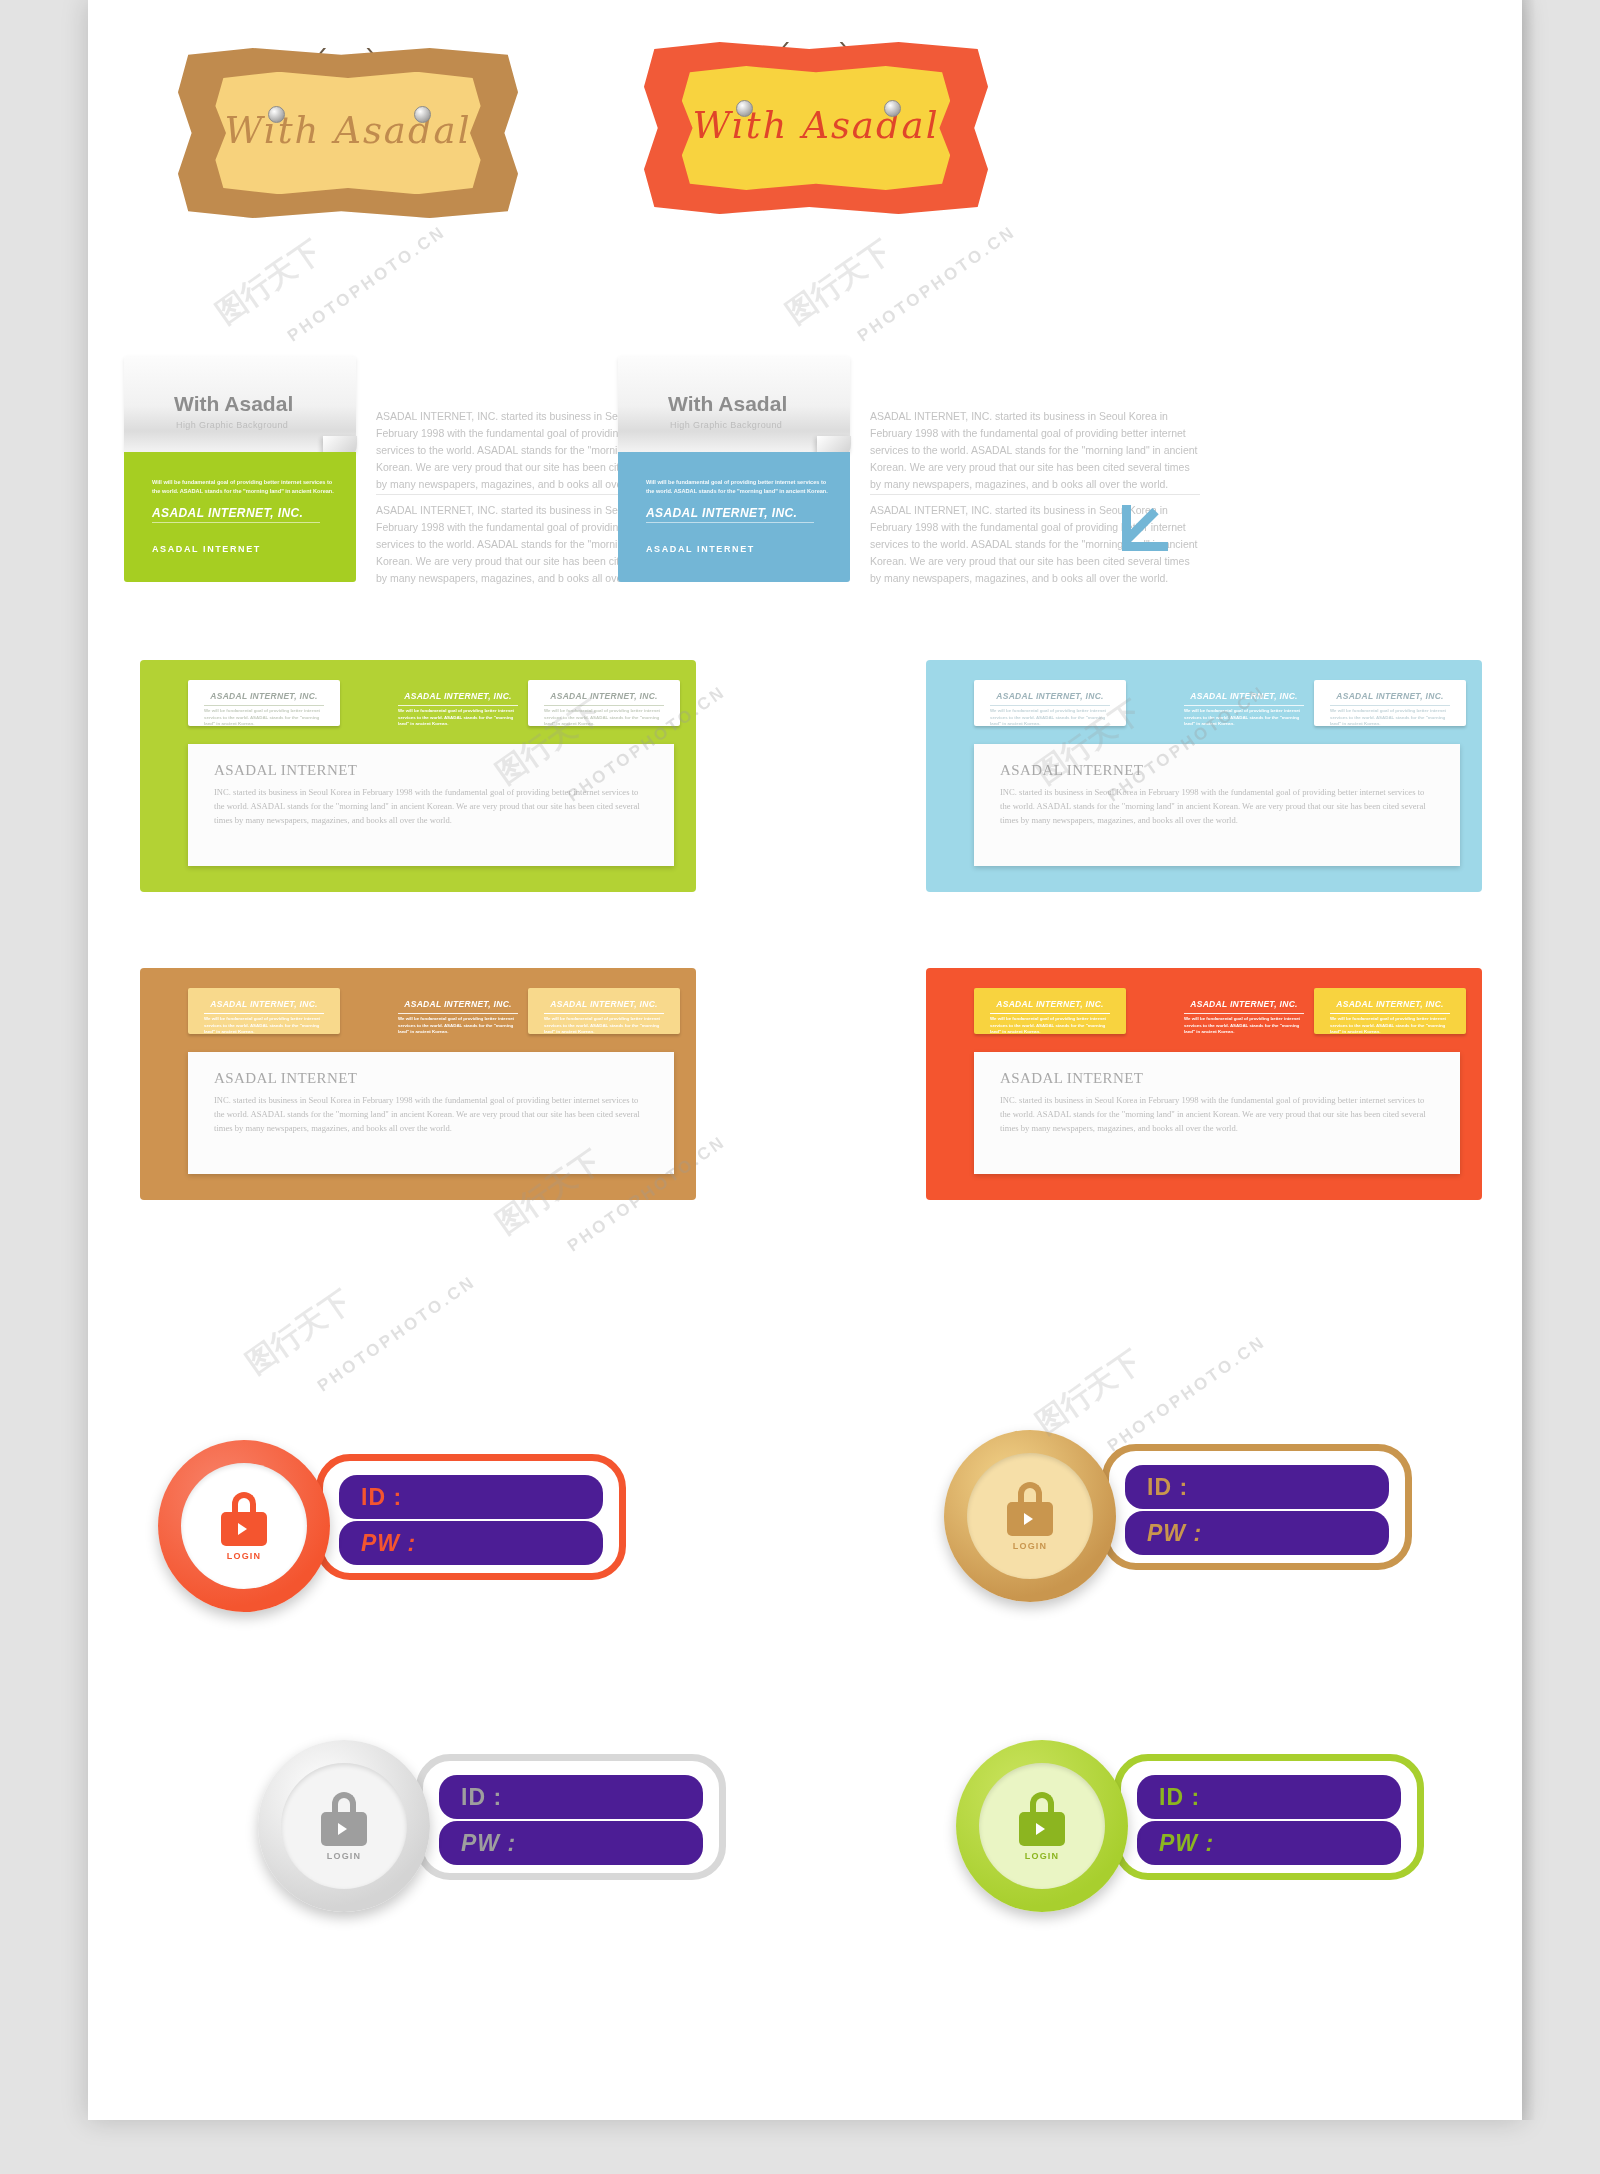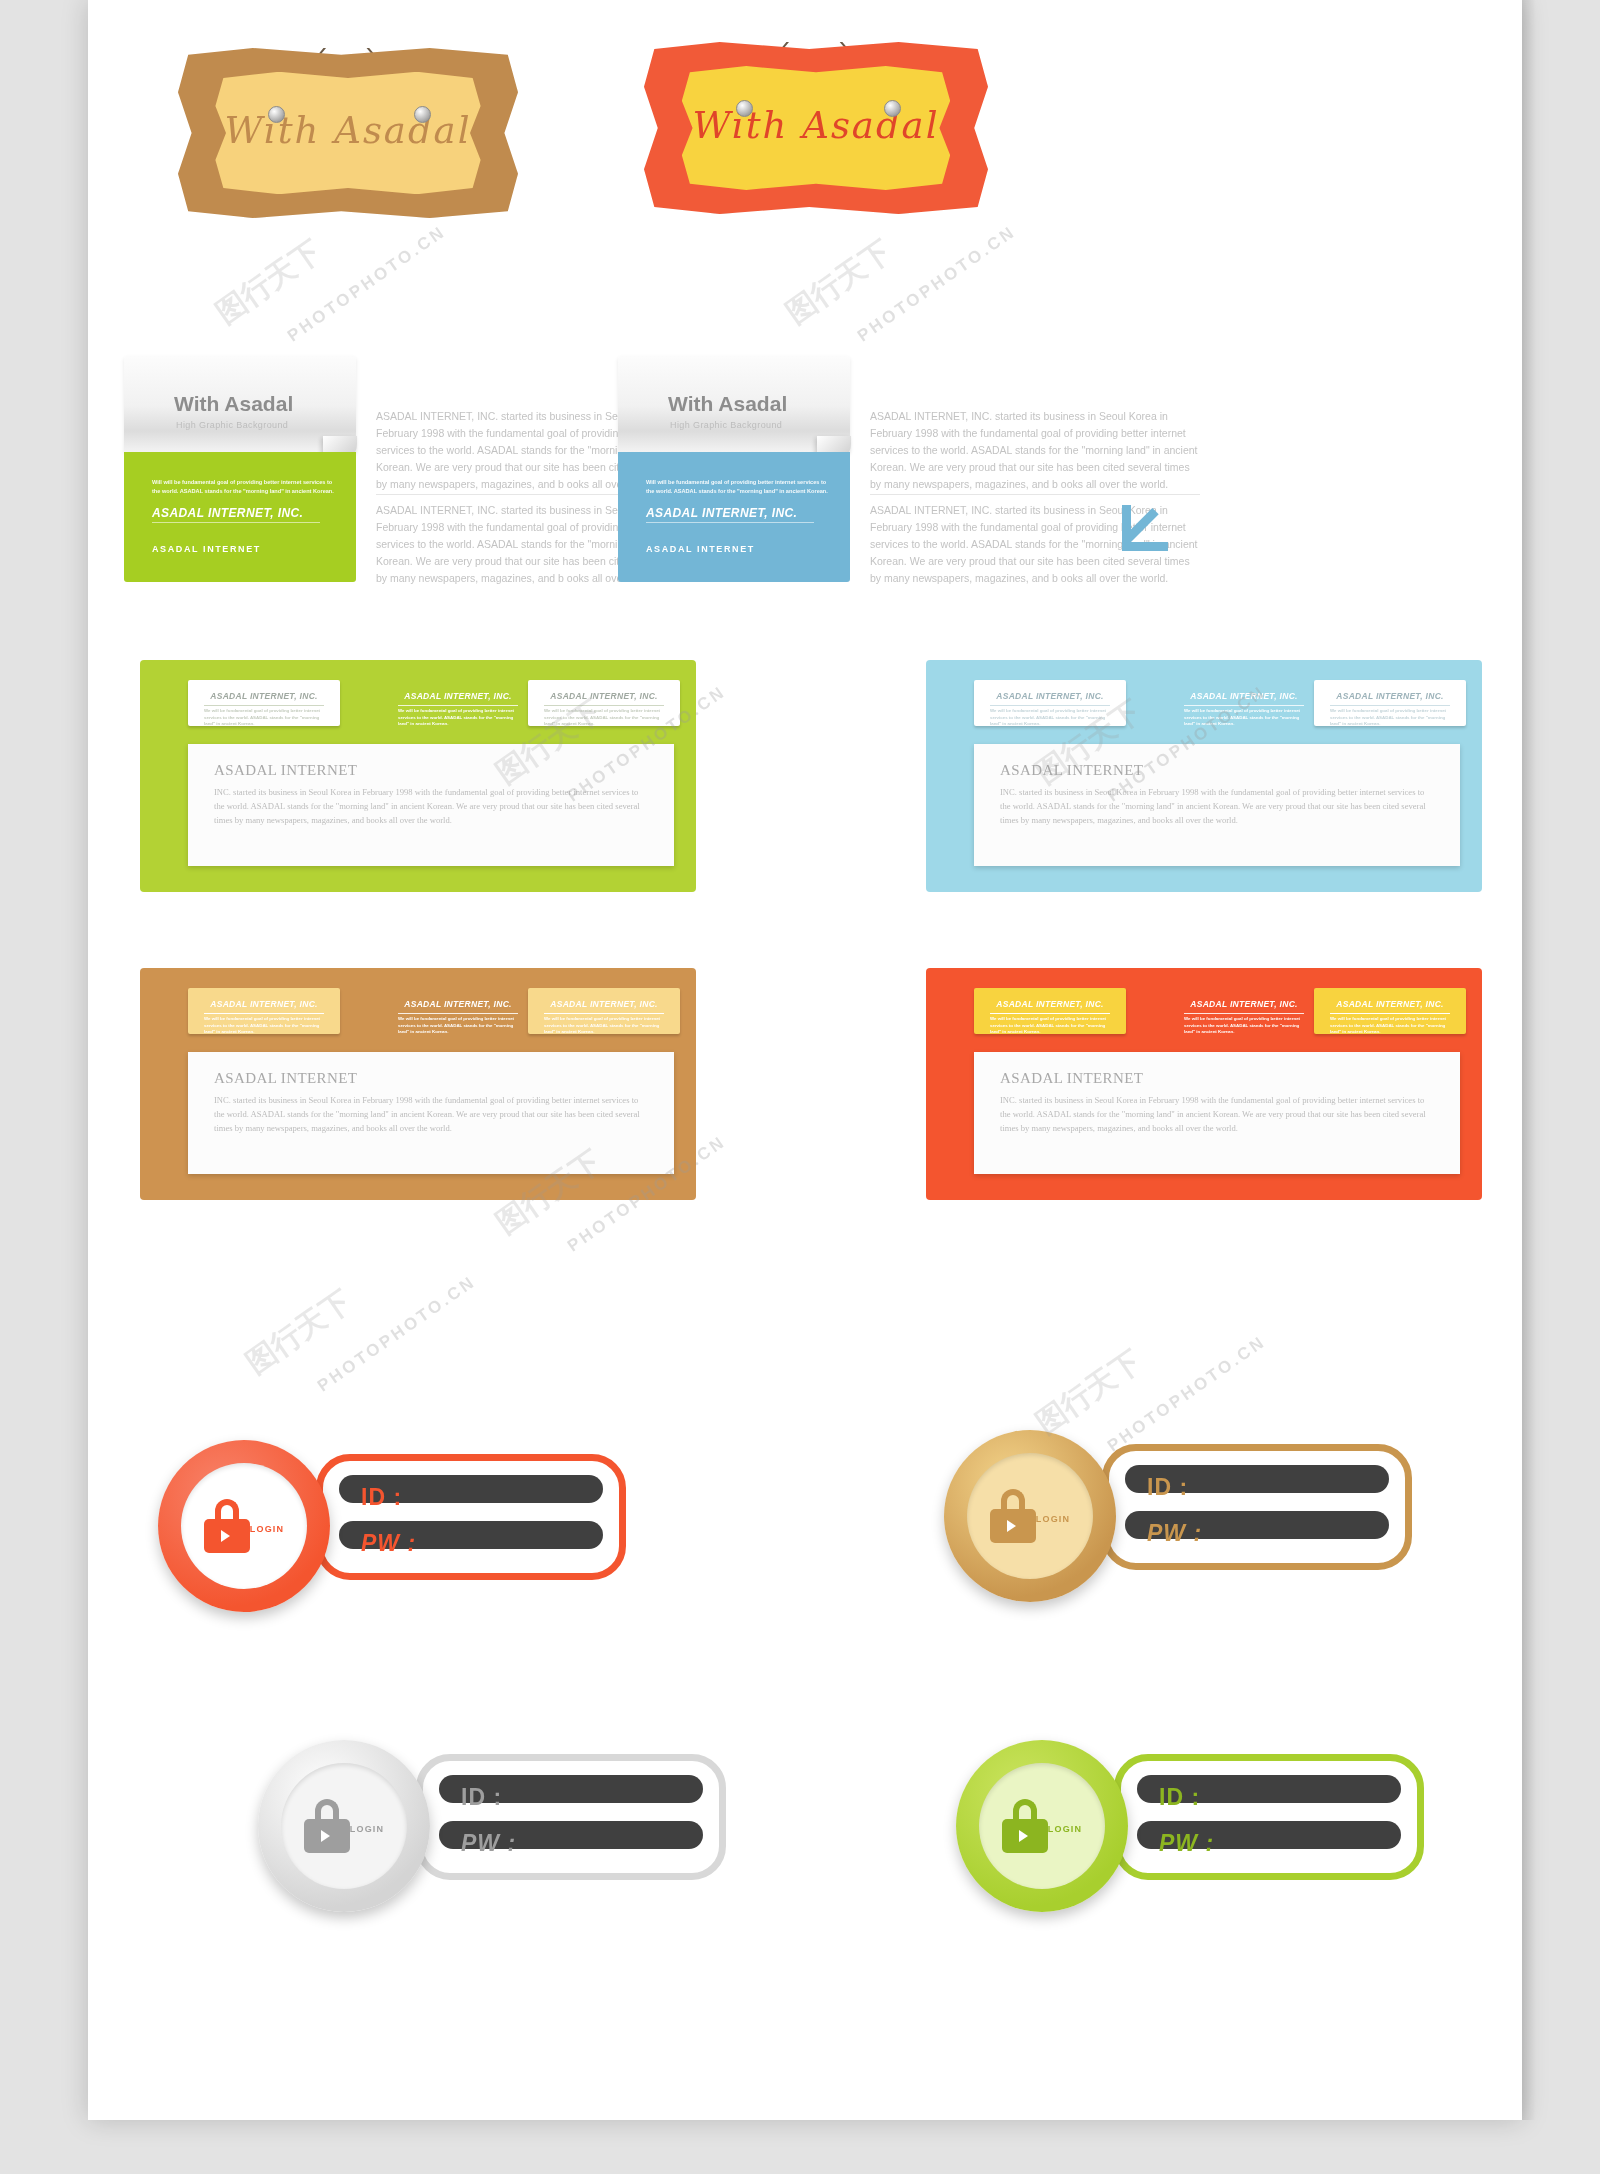--- a/index.html
+++ b/index.html
@@ -73,28 +73,28 @@
       box-shadow:0 2px 5px rgba(0,0,0,.17);}
   .bigbox h4{margin:0;position:absolute;left:26px;top:18px;font-family:"Liberation Serif",serif;
       font-size:15px;color:#a9a9a9;font-weight:400;letter-spacing:.4px;}
   .bigbox p{margin:0;position:absolute;left:26px;top:42px;right:26px;font-family:"Liberation Serif",serif;
       font-size:8.6px;line-height:1.62;color:#bcbcbc;}
 
   
   .login{position:absolute;width:468px;height:160px;}
   .lg-field{position:absolute;left:158px;top:14px;width:310px;height:126px;border-radius:34px;
       border:7px solid currentColor;background:#fff;box-sizing:border-box;}
-  .lg-field .row{position:absolute;left:16px;right:16px;height:28px;background:#404040;border-radius:18px;text-align:center;}
+  .lg-field .row{position:absolute;left:16px;right:16px;height:44px;background:#4c1d95;border-radius:18px;text-align:center;}
   .lg-field .row.r1{top:14px;}
   .lg-field .row.r2{top:60px;font-style:italic;}
   .lg-field .lab{position:absolute;left:22px;top:9px;font-size:23px;font-weight:700;letter-spacing:1px;}
   .lg-disc{position:absolute;left:0;top:0;width:172px;height:172px;border-radius:50%;
       box-shadow:0 6px 13px rgba(0,0,0,.22);display:flex;align-items:center;justify-content:center;}
   .lg-disc .ring{width:126px;height:126px;border-radius:50%;background:#fff;
-      display:flex;flex-direction:row;align-items:center;justify-content:center;
+      display:flex;flex-direction:column;align-items:center;justify-content:center;
       box-shadow:inset 0 2px 5px rgba(0,0,0,.12);}
   .lock{width:46px;height:54px;position:relative;}
   .lock .sh{position:absolute;left:11px;top:0;width:24px;height:24px;border:6px solid currentColor;
       border-bottom:none;border-radius:13px 13px 0 0;box-sizing:border-box;}
   .lock .bd{position:absolute;left:0;top:20px;width:46px;height:34px;border-radius:5px;background:currentColor;}
   .lock .bd:after{content:"";position:absolute;left:17px;top:11px;border-left:9px solid #fff;
       border-top:6px solid transparent;border-bottom:6px solid transparent;}
   .lg-disc .ltxt{font-size:9px;font-weight:700;letter-spacing:1.2px;margin-top:5px;}
 </style>
 </head>

